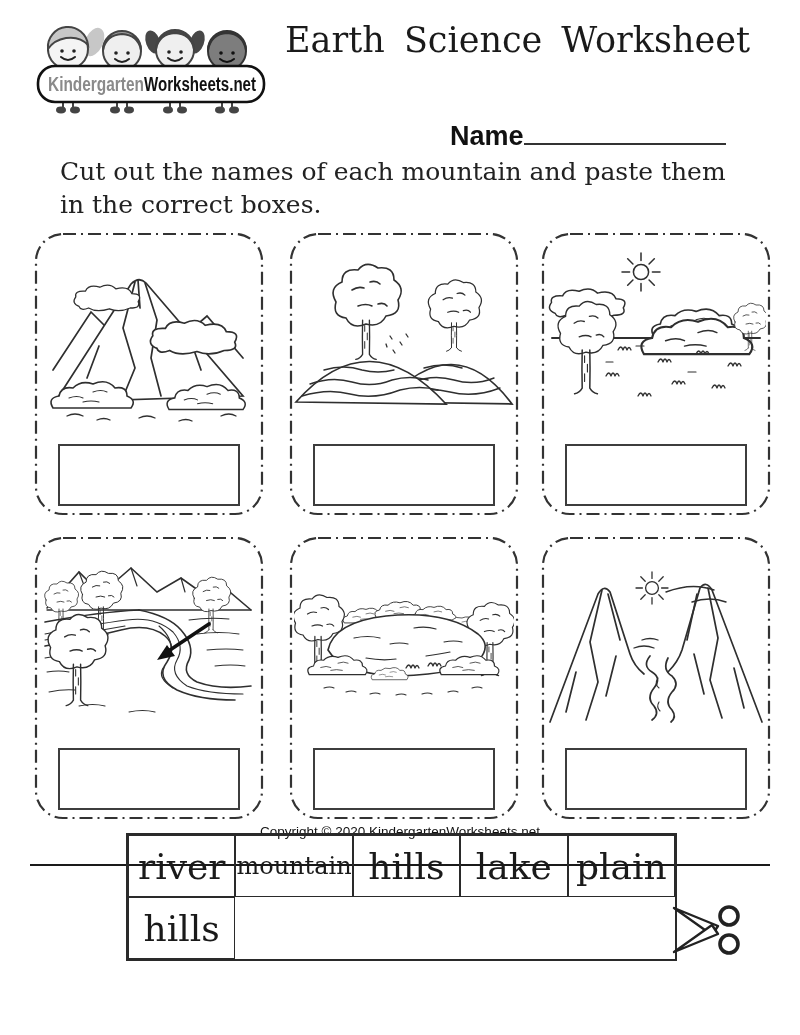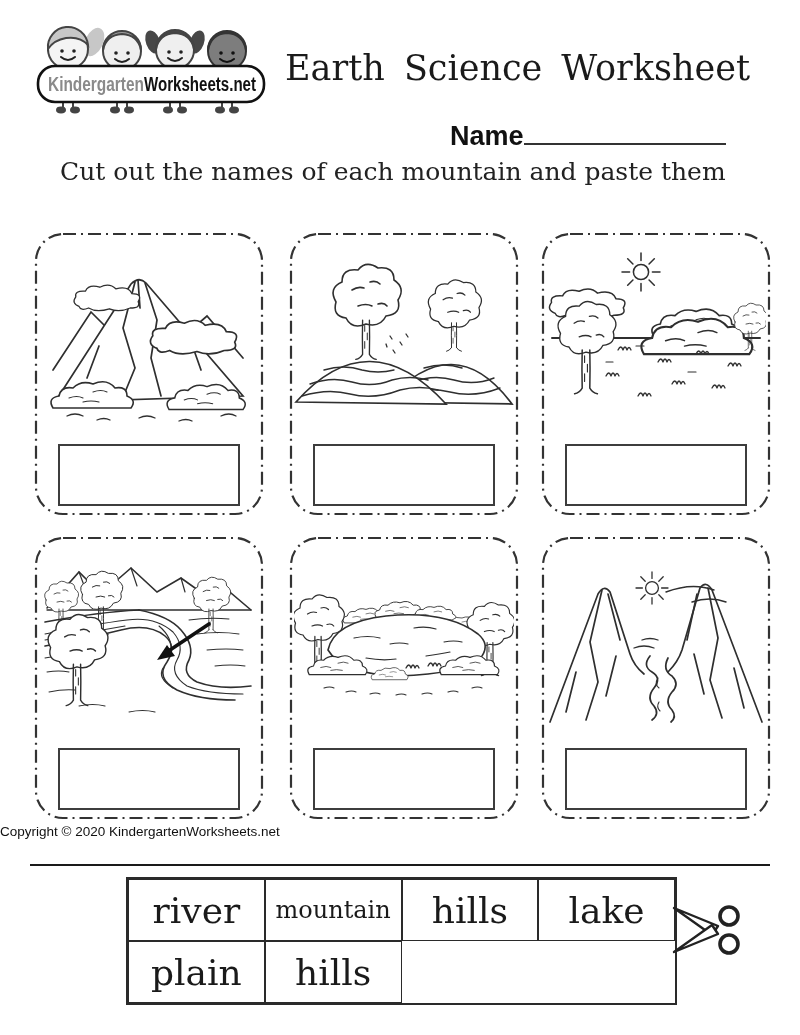--- a/index.html
+++ b/index.html
@@ -4,38 +4,38 @@
 <style>
   html,body{margin:0;padding:0;background:#fff;}
   #sheet{position:relative;width:800px;height:1035px;background:#ffffff;overflow:hidden;
          font-family:"Liberation Sans",sans-serif;color:#1a1a1a;}
   .abs{position:absolute;}
   
   #logo{left:6px;top:12px;width:262px;height:104px;}
   #site-url{left:34px;top:113px;width:250px;font-size:15px;color:#8a8a8a;letter-spacing:.4px;}
   #main-title{left:255px;top:20px;width:525px;text-align:center;
               font-family:"DejaVu Serif",serif;font-size:35px;font-weight:500;
-              letter-spacing:0px;word-spacing:8px;white-space:nowrap;margin-top:28px;}
+              letter-spacing:0px;word-spacing:8px;white-space:nowrap;}
   #name-row{left:450px;top:115px;font-size:27px;font-weight:600;color:#111;text-align:center;}
   #name-row .nline{display:inline-block;width:202px;border-bottom:2.5px solid #333;height:28px;}
   
   #instructions{left:60px;top:156px;width:700px;font-family:"DejaVu Serif",serif;
                 font-size:25px;line-height:1.3;color:#222;white-space:nowrap;}
   
   .card{width:230px;height:284px;}
   .card .dash{position:absolute;left:0;top:0;}
   .answer-box{position:absolute;left:24px;top:212px;width:178px;height:58px;
               border:2.5px solid #3d3d3d;background:#fff;}
   .art{position:absolute;left:5px;top:10px;}
   
-  #copyright{left:0;top:823px;width:800px;text-align:left;font-size:13.5px;line-height:1.3;color:#111;}
+  #copyright{left:0;top:823px;width:800px;text-align:center;font-size:13.5px;line-height:1.3;color:#111;}
   #rule{left:30px;top:864px;width:740px;border-top:2.5px solid #1a1a1a;height:0;}
   
-  #word-table{left:126px;top:877px;width:547px;height:124px;border:2px solid #2a2a2a;
-              display:grid;grid-template-columns:1fr 1fr 1fr 1fr;grid-template-rows:1fr 1fr;}
+  #word-table{left:126px;top:833px;width:547px;height:124px;border:2px solid #2a2a2a;
+              display:grid;grid-template-columns:1fr 1fr 1fr 1fr 1fr;grid-template-rows:1fr 1fr;}
   .word-cell{border:1px solid #2a2a2a;display:flex;align-items:center;justify-content:center;
              font-family:"DejaVu Serif",serif;font-size:36px;color:#1a1a1a;}
   .word-cell.small{font-size:24px;}
   #scissors{left:670px;top:902px;}
   svg{display:block;}
 </style>
 </head>
 <body>
 
 <svg width="0" height="0" style="position:absolute" aria-hidden="true">
@@ -123,20 +123,21 @@
   </svg>
 
   <div id="main-title" class="abs">Earth Science Worksheet</div>
 
   <div id="name-row" class="abs">
     <span>Name</span><span class="nline"></span>
   </div>
 
   <div id="instructions" class="abs">
     <div>Cut out the names of each mountain and paste them</div>
+    <div>in the correct boxes.</div>
   </div>
 
   <div class="card abs" style="left:34px;top:232px">
     <svg class="dash" width="230" height="284">
       <rect x="2" y="2" width="226" height="280" rx="27" fill="none" stroke="#333" stroke-width="2.2" stroke-dasharray="13 5 2 5"></rect>
     </svg>
     <svg class="art" width="220" height="195" viewBox="0 0 220 195">
       <g transform="translate(0,6)" stroke="#2f2f2f" stroke-width="1.7" fill="none" stroke-linecap="round">
         <path d="M14,122 L52,64 L78,90"></path>
         <path d="M138,94 L168,68 L204,110"></path>

